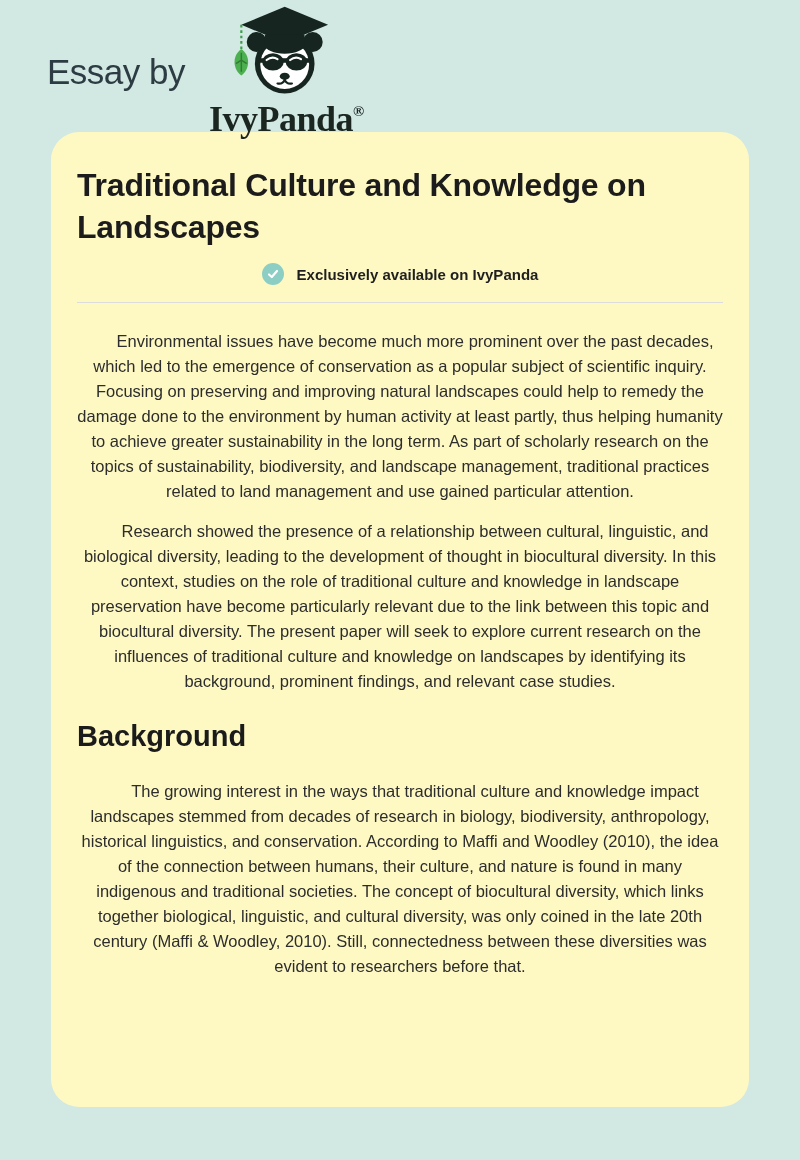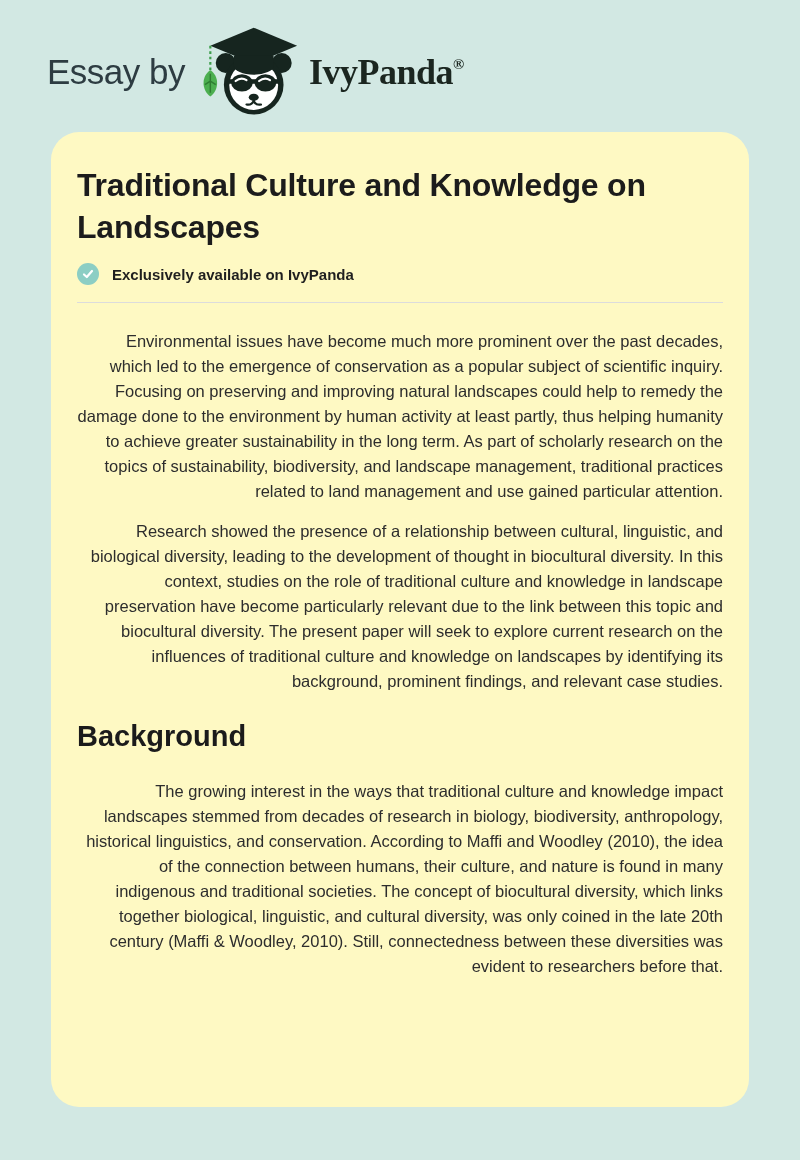--- a/index.html
+++ b/index.html
@@ -10,21 +10,21 @@
     -webkit-font-smoothing:antialiased;
   }
   .site-header {
     display:flex; align-items:center;
     padding:24px 0 0 47px; height:96px;
   }
   .essay-by {
     font-size:35px; font-weight:400; color:#2d3c42; letter-spacing:-0.5px;
     margin-right:16px;
   }
-  .logo-group { display:flex; align-items:center; }
+  .logo-group { display:flex; align-items:center;flex-direction:column; }
   .logo-svg { width:100px; height:94px; display:block; }
   .brand {
     font-family:"Liberation Serif","DejaVu Serif",serif;
     font-weight:700; font-size:36px; color:#1b2620; margin-left:8px;
     letter-spacing:-0.5px;
   }
   .brand sup { font-size:15px; position:relative; top:-2px; font-weight:700; }
   .card {
     margin:12px 51px 0 51px;
     background:#fef9c3;
@@ -33,20 +33,21 @@
     box-sizing:border-box;
     min-height:975px;
   }
   h1.essay-title {
     margin:0; font-size:32px; line-height:42px; font-weight:700;
     color:#1c1c1c; letter-spacing:-0.2px;
   }
   .availability {
     display:flex; align-items:center; gap:13px;
     margin-top:15px;
+    justify-content:center;
   }
   .check-badge {
     width:22px; height:22px; border-radius:50%;
     background:#8ccec4; flex:0 0 auto;
     display:flex; align-items:center; justify-content:center;
   }
   .availability-label { font-size:15px; font-weight:700; color:#1f1f1f; }
   hr.divider {
     border:none; border-top:1px solid #dcdcdc;
     margin:17px 0 0 0;
@@ -54,21 +55,21 @@
   h2.section-heading {
     margin:25px 0 0 0; font-size:29px; line-height:34px;
     font-weight:700; color:#1b1b1b;
   }
   h3.subsection-heading {
     margin:23px 0 0 0; font-size:23px; line-height:28px;
     font-weight:700; color:#1b1b1b;
   }
   p.body-paragraph {
     margin:15px 0 0 0; font-size:16.5px; line-height:25px;
-    color:#2d2d2d; text-indent:30px; text-align:right;
+    color:#2d2d2d; text-indent:30px; text-align:center;
   }
   p.body-paragraph.first-after-heading { margin-top:26px; }
 </style>
 </head>
 <body>
 
 <header class="site-header">
   <span class="essay-by">Essay by</span>
   <span class="logo-group">
     <svg class="logo-svg" viewBox="0 0 110 104" aria-hidden="true">

